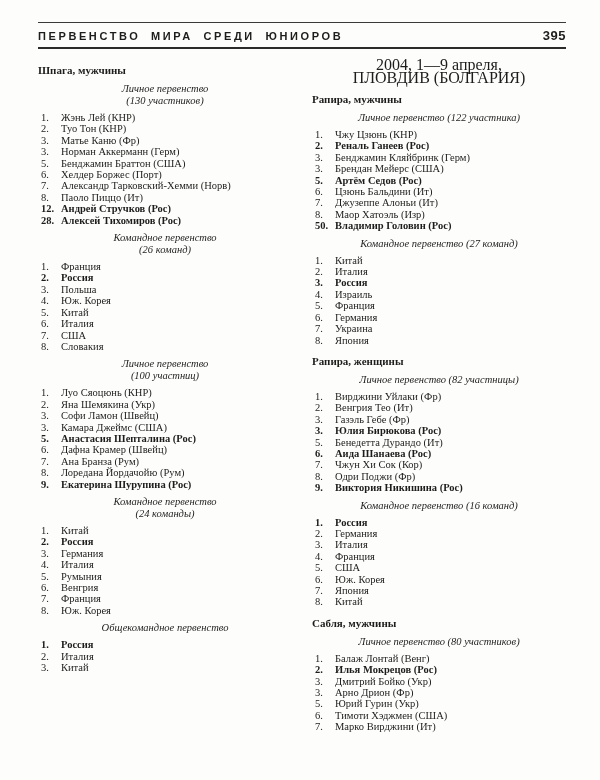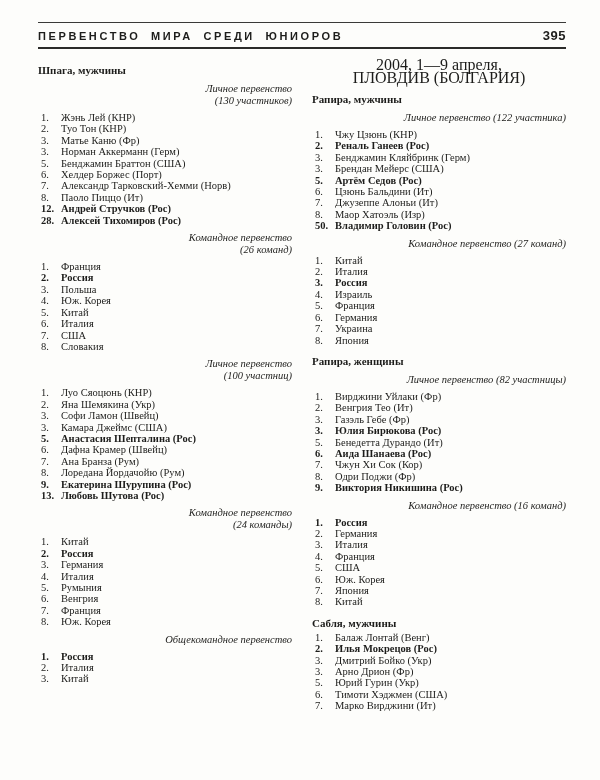--- a/index.html
+++ b/index.html
@@ -23,21 +23,21 @@
     font-family:"Liberation Sans","DejaVu Sans",sans-serif;
     font-weight:bold; font-size:13px; letter-spacing:.5px;
   }
   .rule-bottom { border-top:2px solid #2b2b29; margin-bottom:6px; }
   .columns { display:flex; gap:20px; }
   .col { flex:1; min-width:0; }
   .event-block { margin:3px 0 0; }
   .event-line { text-align:center; font-size:16px; line-height:13px; }
   .sec-heading { text-align:left; font-weight:bold; font-size:11px; margin:9px 0 2px; line-height:13px; }
   .sub-block { margin:6px 0 5px; }
-  .sub-line { text-align:right; font-style:italic; font-size:10.5px; line-height:12px; }
+  .sub-line { text-align:center; font-style:italic; font-size:10.5px; line-height:12px; }
   .list { margin:1px 0 1px; }
   .row { display:flex; font-size:10.5px; line-height:11.4px; }
   .row .num { width:23px; flex-shrink:0; padding-left:3px; box-sizing:border-box; }
   .row .name { flex:1; }
   .row.bold { font-weight:bold; }
 </style>
 </head>
 <body>
 
 <div class="page">
@@ -168,24 +168,20 @@
             <span class="name">Ана Бранза (Рум)</span>
           </div>
           <div class="row">
             <span class="num">8.</span>
             <span class="name">Лоредана Йордачойю (Рум)</span>
           </div>
           <div class="row bold">
             <span class="num">9.</span>
             <span class="name">Екатерина Шурупина (Рос)</span>
           </div>
-          <div class="row bold">
-            <span class="num">13.</span>
-            <span class="name">Любовь Шутова (Рос)</span>
-          </div>
         </div>
         <div class="sub-block">
           <div class="sub-line">Командное первенство</div>
           <div class="sub-line">(24 команды)</div>
         </div>
         <div class="list">
           <div class="row">
             <span class="num">1.</span>
             <span class="name">Китай</span>
           </div>
@@ -393,20 +389,23 @@
           <div class="row">
             <span class="num">7.</span>
             <span class="name">Япония</span>
           </div>
           <div class="row">
             <span class="num">8.</span>
             <span class="name">Китай</span>
           </div>
         </div>
         <div class="sec-heading">Сабля, мужчины</div>
+        <div class="sub-block">
+          <div class="sub-line">Личное первенство (80 участников)</div>
+        </div>
         <div class="list">
           <div class="row">
             <span class="num">1.</span>
             <span class="name">Балаж Лонтай (Венг)</span>
           </div>
           <div class="row bold">
             <span class="num">2.</span>
             <span class="name">Илья Мокрецов (Рос)</span>
           </div>
           <div class="row">

